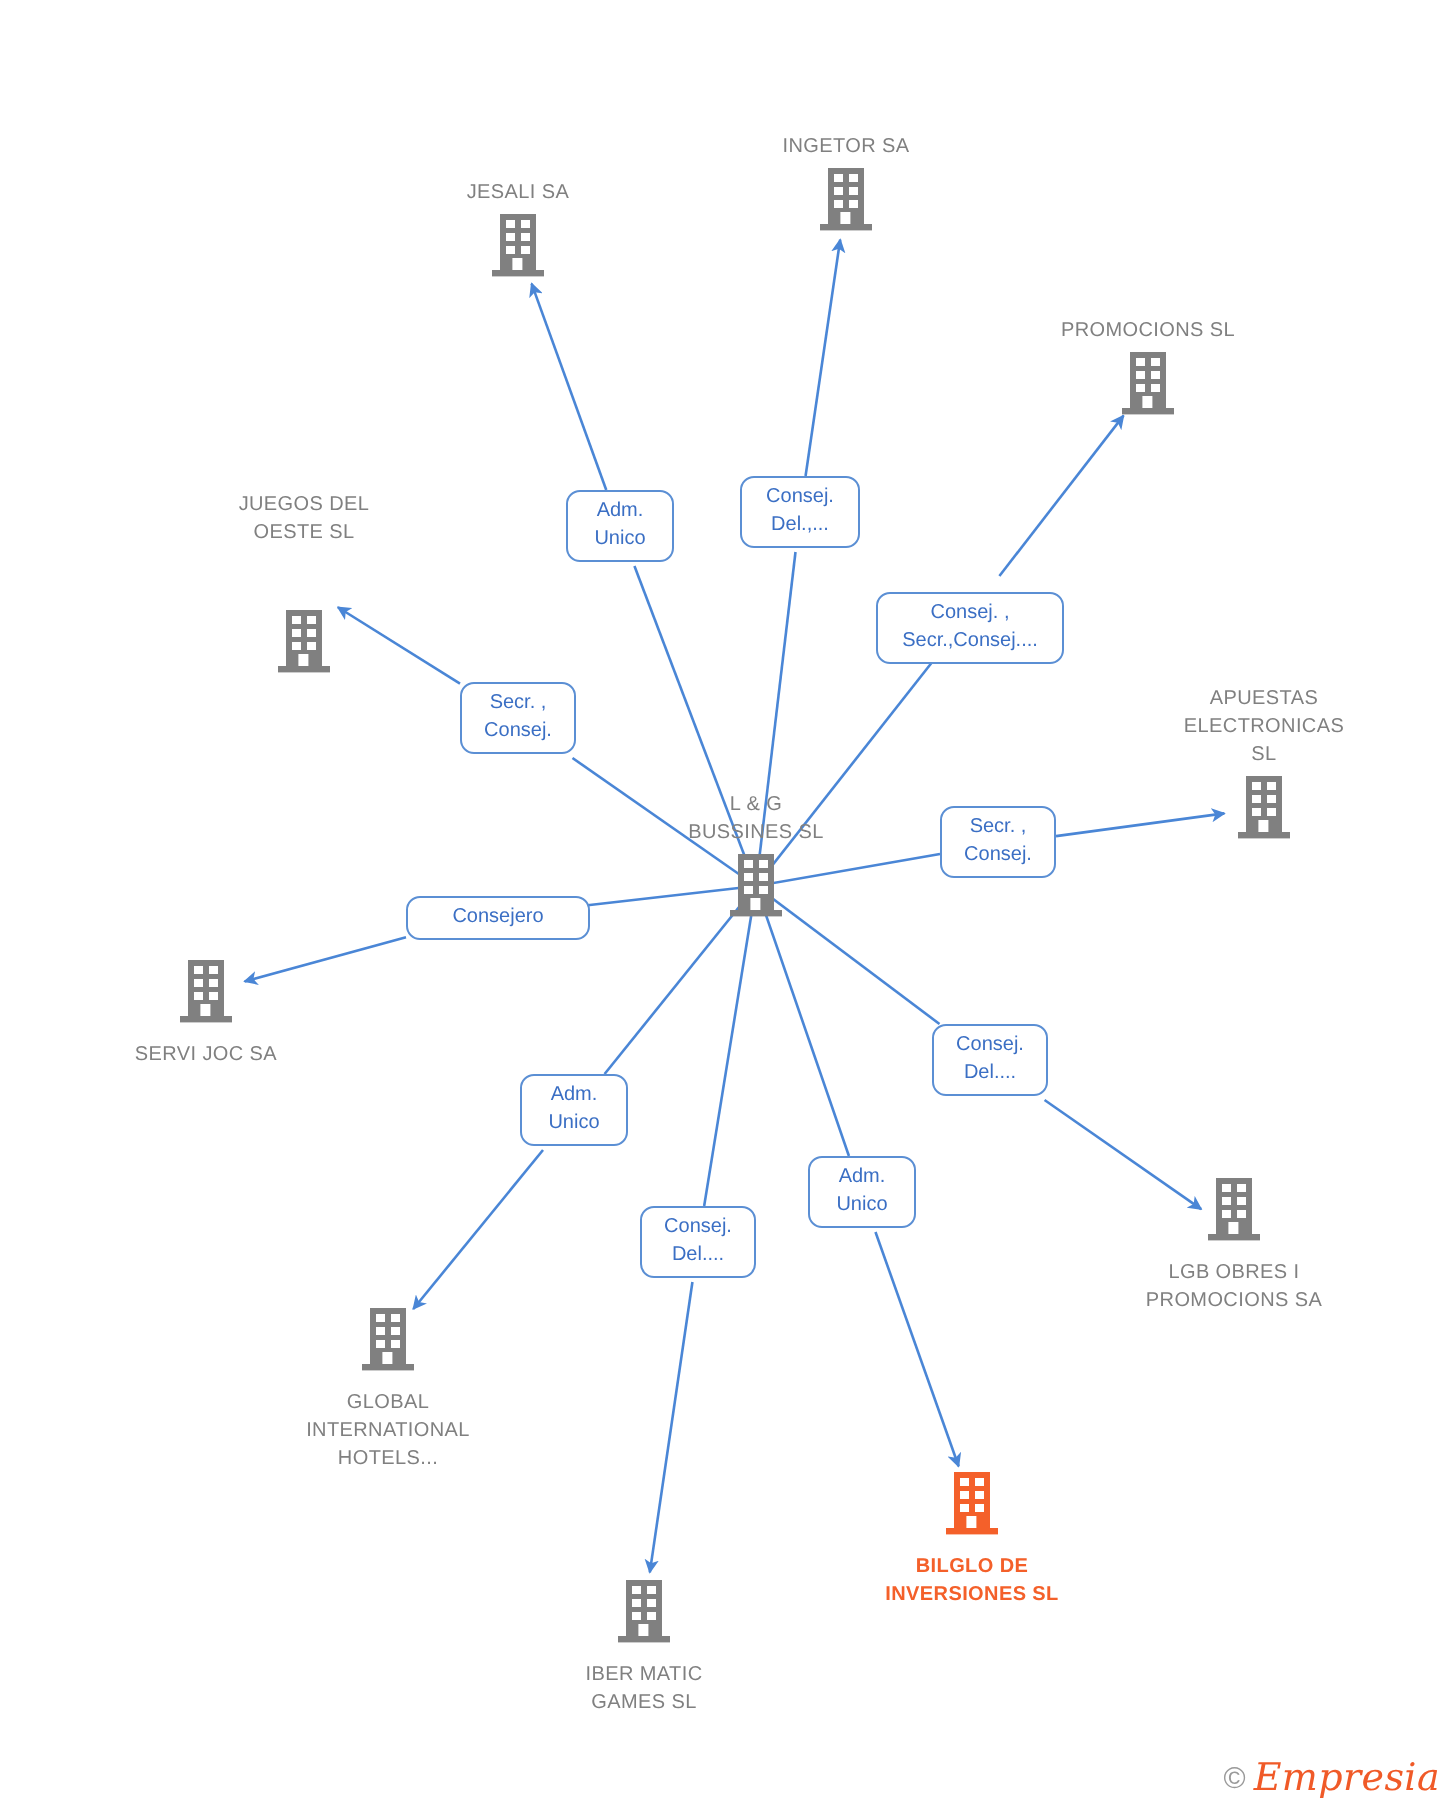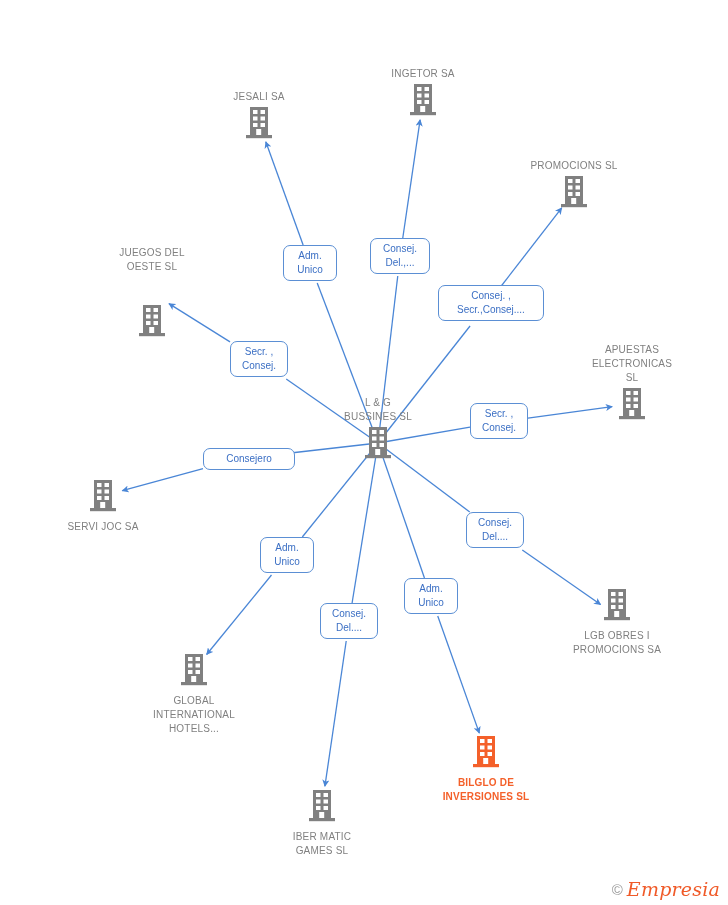--- a/index.html
+++ b/index.html
@@ -253,21 +253,21 @@
           </svg></div>
         <div class="caption">IBER MATIC
 GAMES SL</div>
       </div>
     </div>
   <div id="labels-layer">
       <div class="edge-label" style="left: 283px; top: 245px; width: 54px;">Adm.
 Unico</div>
       <div class="edge-label" style="left: 370px; top: 238px; width: 60px;">Consej.
 Del.,...</div>
-      <div class="edge-label" style="left: 438px; top: 285px; width: 106px;">Consej. ,
+      <div class="edge-label" style="left: 438px; top: 296px; width: 94px;">Consej. ,
 Secr.,Consej....</div>
       <div class="edge-label" style="left: 230px; top: 341px; width: 58px;">Secr. ,
 Consej.</div>
       <div class="edge-label" style="left: 470px; top: 403px; width: 58px;">Secr. ,
 Consej.</div>
       <div class="edge-label" style="left: 203px; top: 448px; width: 92px;">Consejero</div>
       <div class="edge-label" style="left: 466px; top: 512px; width: 58px;">Consej.
 Del....</div>
       <div class="edge-label" style="left: 260px; top: 537px; width: 54px;">Adm.
 Unico</div>

